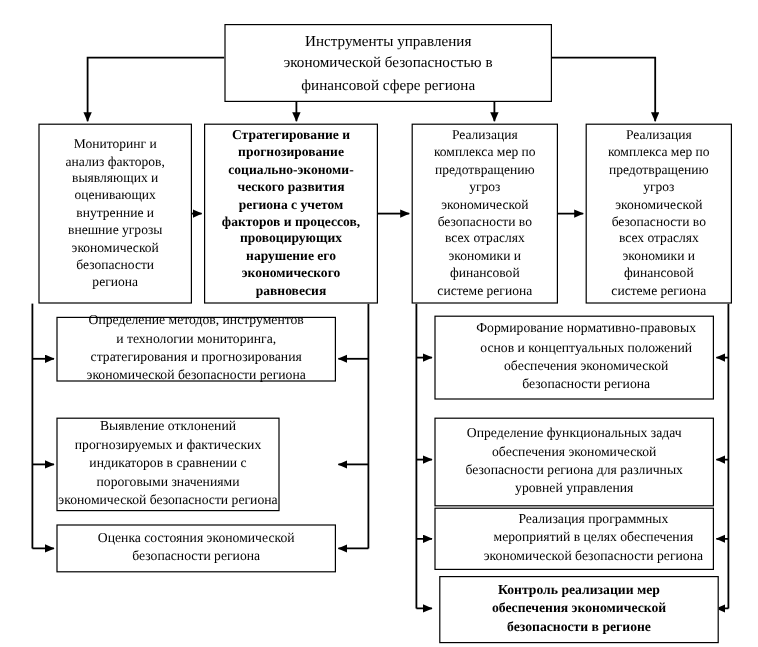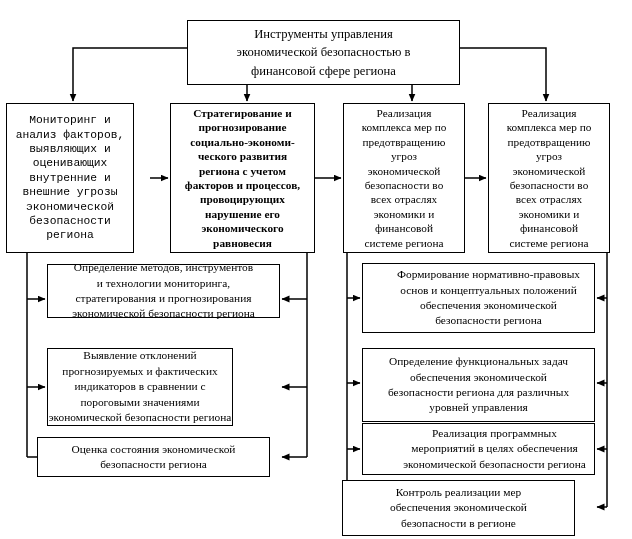--- a/index.html
+++ b/index.html
@@ -34,31 +34,31 @@
   .bx .lbl {
     white-space: pre-line;
     width: 100%;
   }
   .root-bx  { font-size: 12.6px; line-height: 18.5px; }
   .stage-bx { font-size: 11.3px; line-height: 14.4px; }
   .task-bx  { font-size: 11.4px; line-height: 15.4px; }
 
   
   #root-box   { left: 187px; top: 20px;  width: 273px; height: 65px; }
-  #stage-1    { left: 6px;  top: 103px; width: 128px; height: 150px; font-family: Liberation Mono, monospace; }
+  #stage-1    { left: 32px;  top: 103px; width: 128px; height: 150px; }
   #stage-2    { left: 170px; top: 103px; width: 145px; height: 150px; font-weight: bold; }
   #stage-3    { left: 343px; top: 103px; width: 122px; height: 150px; }
   #stage-4    { left: 488px; top: 103px; width: 122px; height: 150px; }
   #left-task-1  { left: 47px;  top: 264px; width: 233px; height: 54px; }
   #left-task-2  { left: 47px;  top: 348px; width: 186px; height: 78px; }
-  #left-task-3  { left: 37px;  top: 437px; width: 233px; height: 40px; }
+  #left-task-3  { left: 47px;  top: 437px; width: 233px; height: 40px; }
   #right-task-1 { left: 362px; top: 263px; width: 233px; height: 70px; padding-left: 20px; }
   #right-task-2 { left: 362px; top: 348px; width: 233px; height: 74px; }
   #right-task-3 { left: 362px; top: 423px; width: 233px; height: 52px; padding-left: 32px; }
-  #right-task-4 { left: 342px; top: 480px; width: 233px; height: 56px; }
+  #right-task-4 { left: 366px; top: 480px; width: 233px; height: 56px; font-weight: bold; }
 </style>
 </head>
 <body>
 
 <div class="canvas">
 
   <svg class="connectors" viewBox="0 0 632 539" xmlns="http://www.w3.org/2000/svg">
     <defs>
       <marker id="arr" markerUnits="userSpaceOnUse" markerWidth="9" markerHeight="8" refX="7.5" refY="3.5" orient="auto">
         <path d="M0,0 L8,3.5 L0,7 z" fill="#000000"></path>

